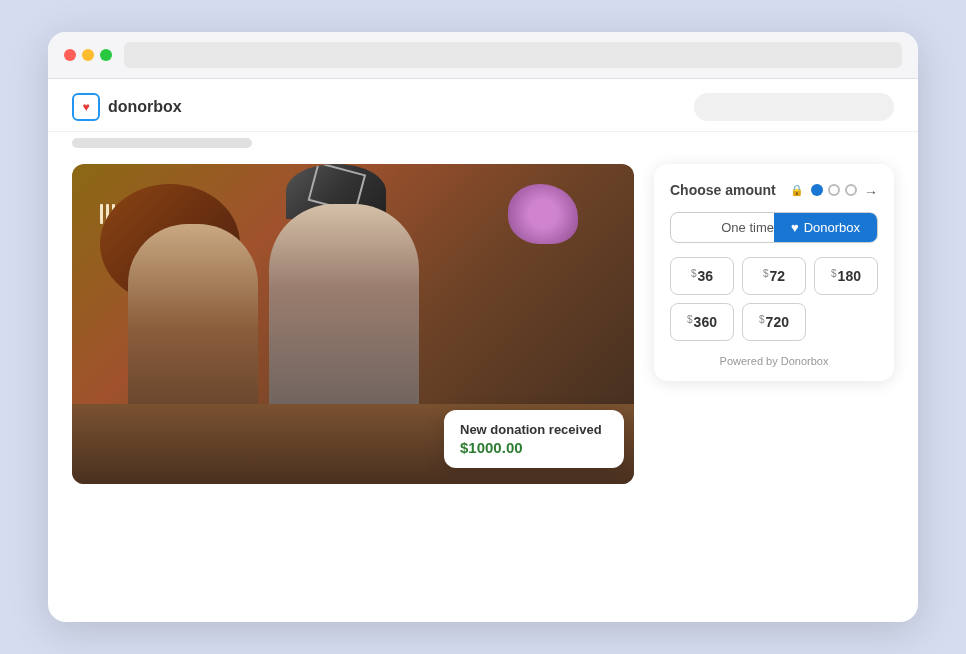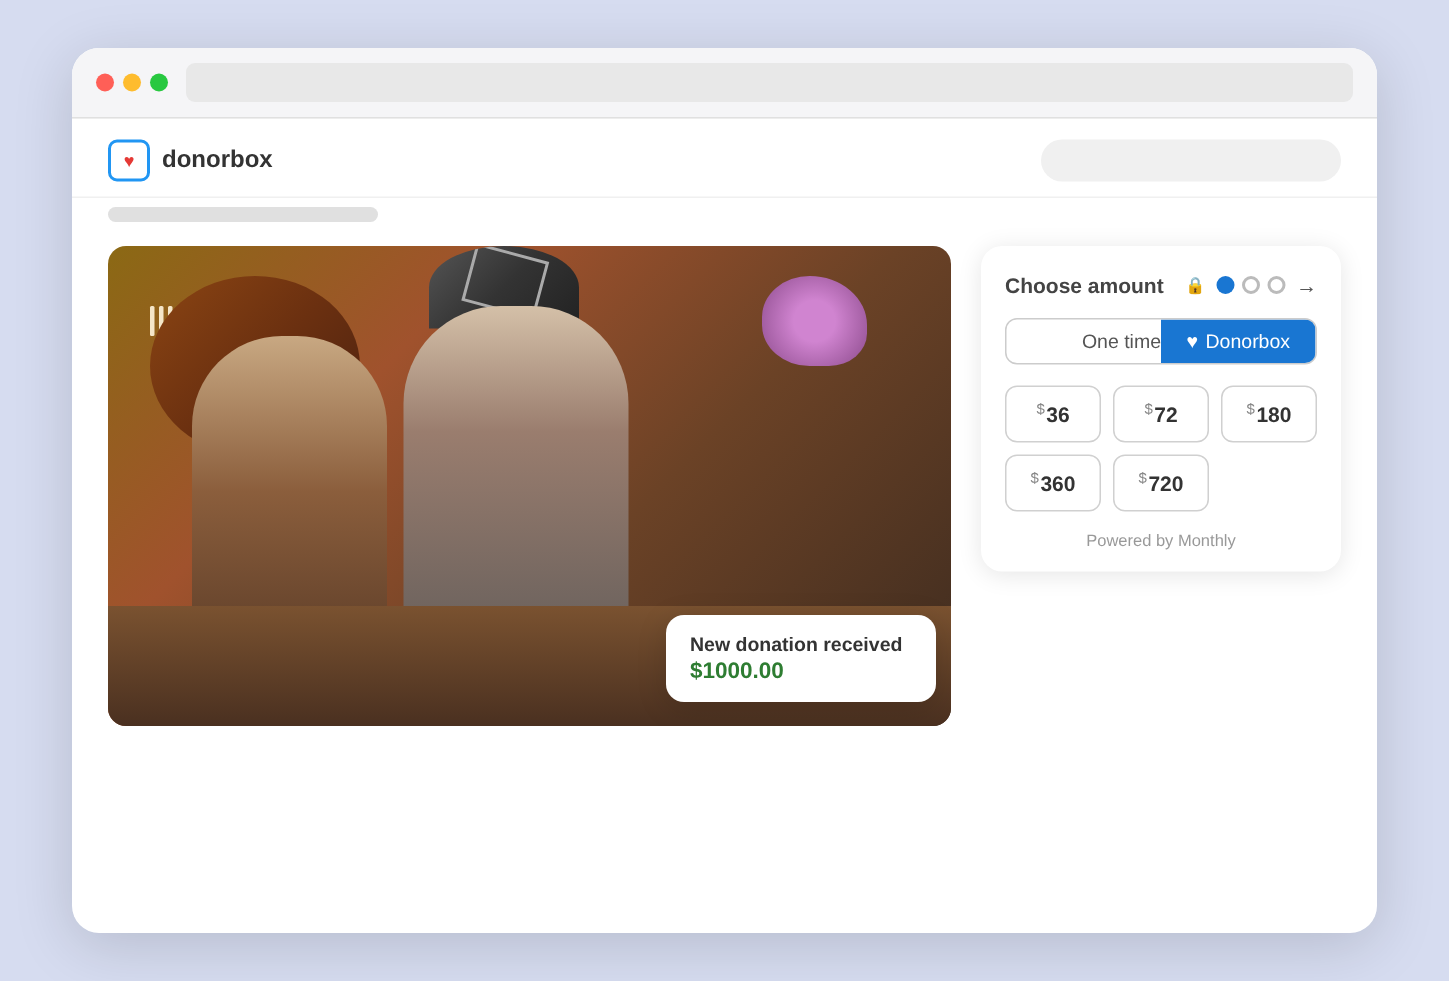--- a/index.html
+++ b/index.html
@@ -516,20 +516,20 @@
             <button class="amount-btn">
               <sup>$</sup>360
             </button>
             <button class="amount-btn">
               <sup>$</sup>720
             </button>
           </div>
 
 
 
-          <div class="powered-by">Powered by Monthly</div>
+          <div class="powered-by">Powered by Donorbox</div>
 
         </div>
       </div>
 
     </div>
   </div>
 </div>
 
 </body></html>

